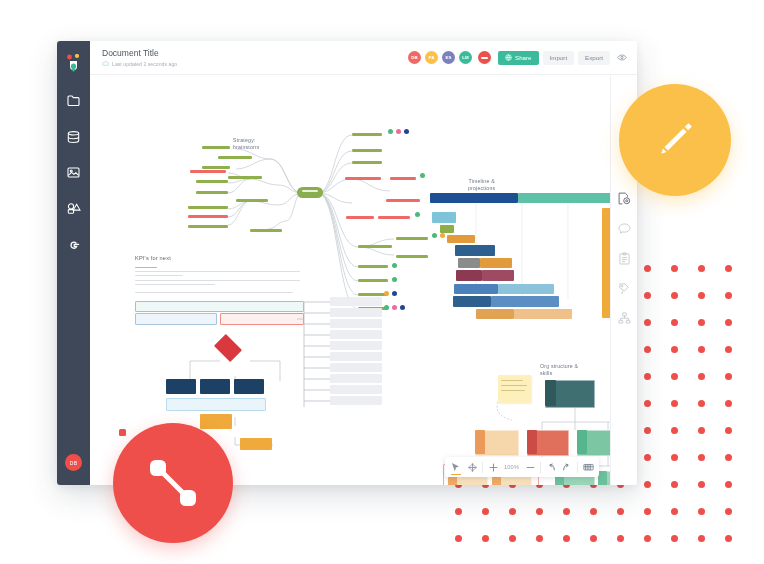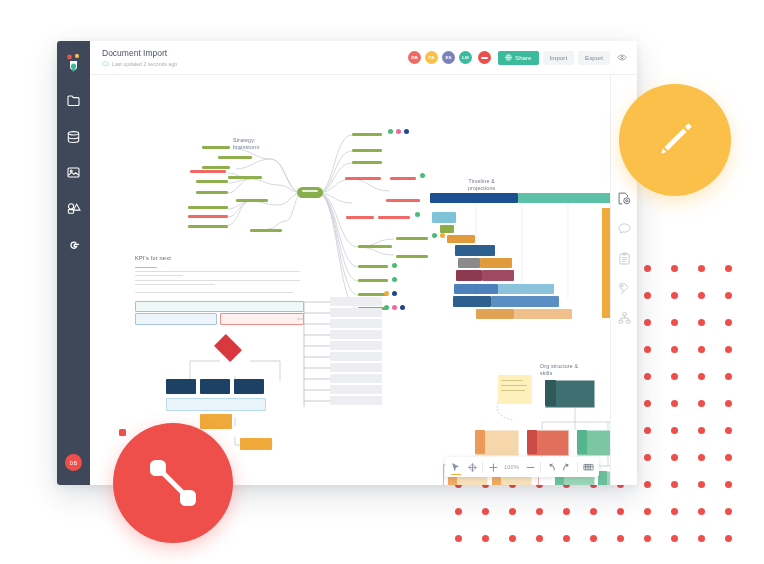--- a/index.html
+++ b/index.html
@@ -255,21 +255,21 @@
         <path d="M10.6 5.4H6.2v1.9h2.6A3 3 0 1 1 6 3.2c.8 0 1.5.3 2 .8"></path>
       </svg>
     </div>
     <div id="rail-avatar">DB</div>
   </div>
 
   <div id="main-col">
 
     <div id="app-header">
       <div id="doc-meta">
-        <div id="doc-title">Document Import</div>
+        <div id="doc-title">Document Title</div>
         <div id="doc-sub">
           <svg width="7" height="5" viewBox="0 0 10 7" fill="none" stroke="#9fd8cc" stroke-width="1">
             <path d="M2.4 6h5.3a1.9 1.9 0 0 0 .2-3.8A2.8 2.8 0 0 0 3 1.9 1.9 1.9 0 0 0 2.4 6Z"></path>
           </svg>
           <span>Last updated 2 seconds ago</span>
         </div>
       </div>
       <div id="header-right">
         <div class="avatar" style="background:#ef6a66">DB</div>
         <div class="avatar" style="background:#fbc04a">PA</div>

